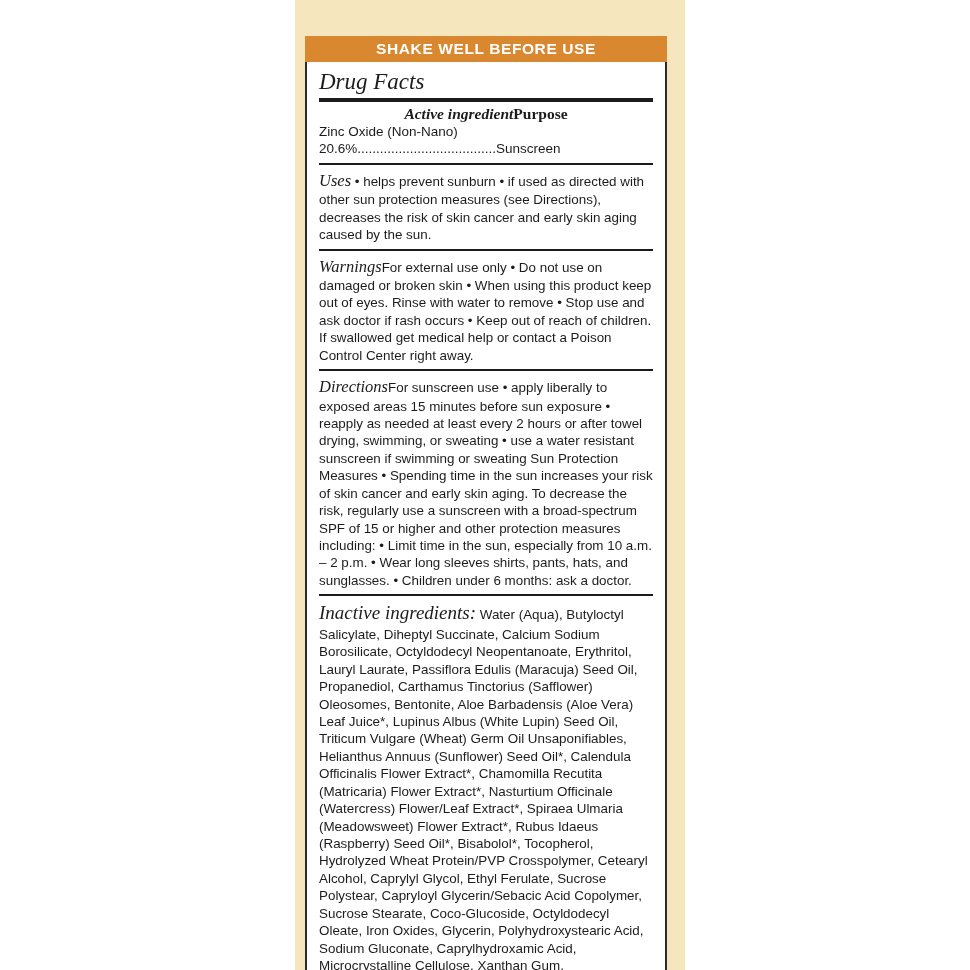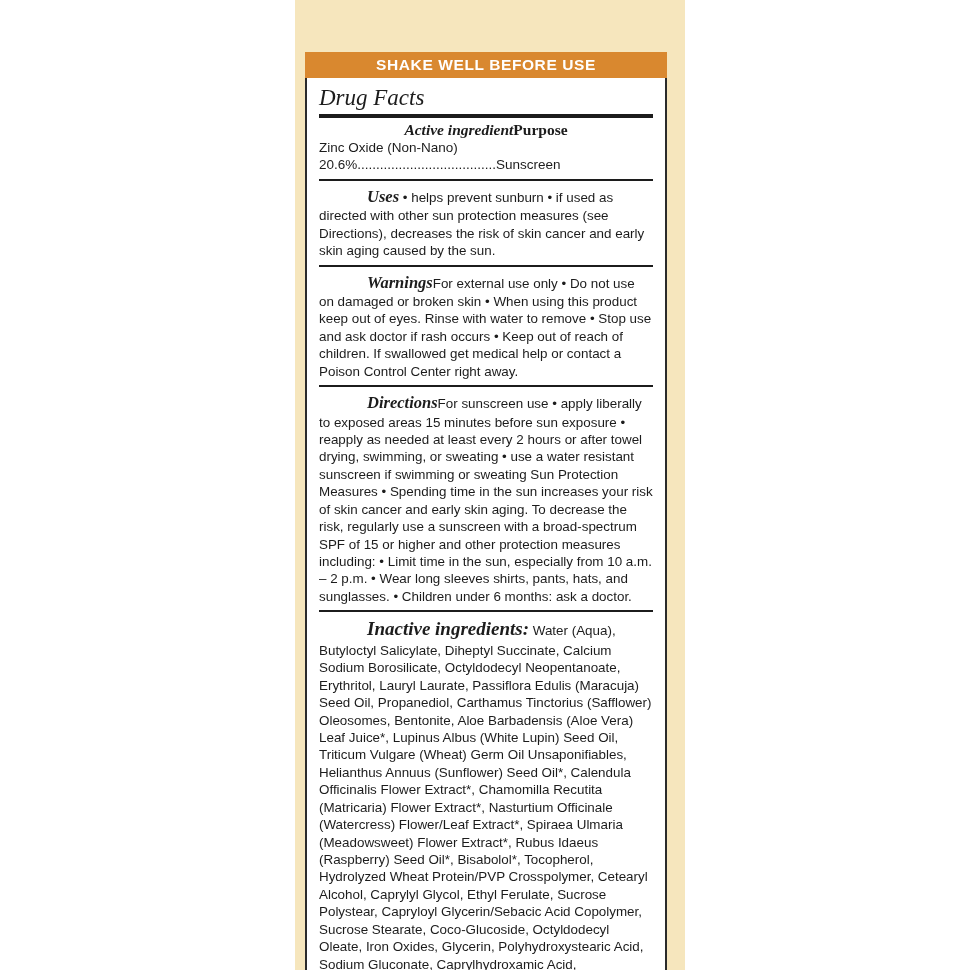--- a/index.html
+++ b/index.html
@@ -25,21 +25,21 @@
     left: 295px;
     top: 0px;
     width: 390px;
     height: 970px;
     background: #f6e6bd;
   }
 
   .panel-inner {
     position: absolute;
     left: 305px;
-    top: 52px;
+    top: 36px;
     width: 362px;
     height: 880px;
   }
 
   
   .shake-banner {
     box-sizing: border-box;
     width: 362px;
     height: 26px;
     background: #d9882f;
@@ -109,24 +109,23 @@
 
   .sec {
     font-size: 13.4px;
     line-height: 1.30;
     text-align: left;
     font-family: "Liberation Sans", sans-serif;
   }
 
   .sec .lead {
     font-size: 16.5px;
-    font-weight: bold;
+    font-weight: normal;
     font-style: italic;
     font-family: "Liberation Serif", serif;
-    margin-left: 48px;
   }
 
   .sec b {
     font-weight: normal;
   }
 
   .inactive .lead {
     font-size: 19px;
   }
 </style>

